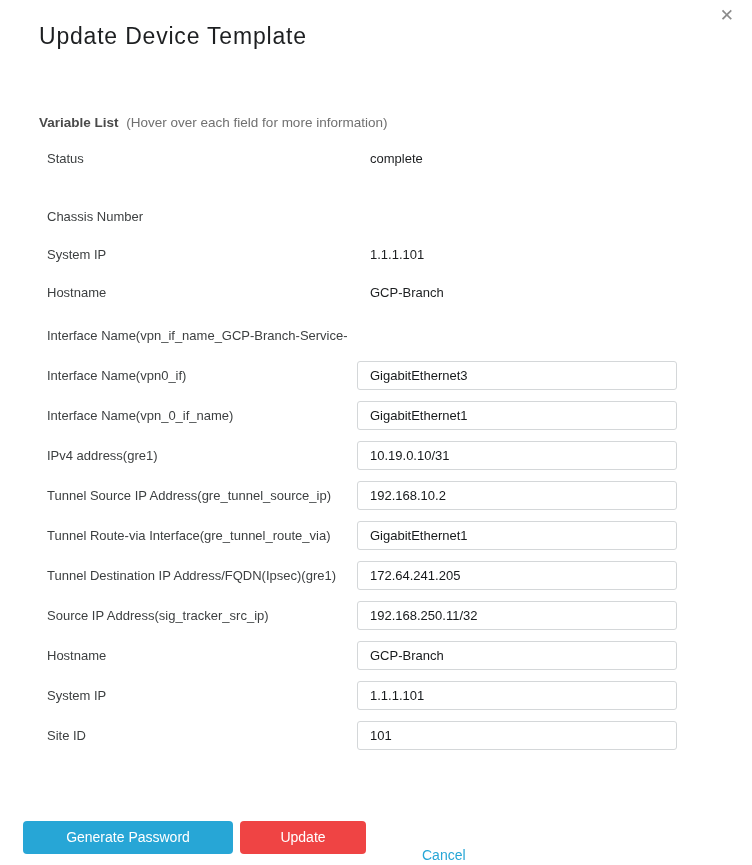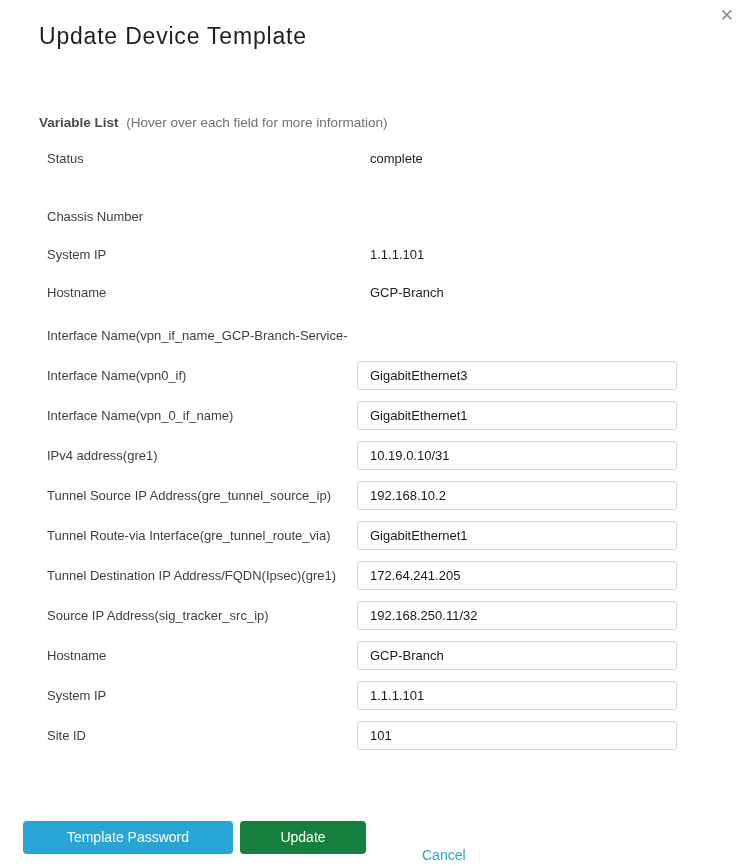--- a/index.html
+++ b/index.html
@@ -156,18 +156,18 @@
     <input class="txt" type="text" value="1.1.1.101" style="">
   </div>
 
   <div class="row input-row">
     <span class="lbl">Site ID</span>
     <input class="txt" type="text" value="101" style="">
   </div>
 </div>
 
   <div class="footer">
-    <button class="btn btn-generate" style="background: rgb(39, 166, 214);">Template Password</button>
-    <button class="btn btn-update" style="background: #15803d; margin-left: 7px;">Update</button>
+    <button class="btn btn-generate" style="background: rgb(39, 166, 214);">Generate Password</button>
+    <button class="btn btn-update" style="background: #ef4444; margin-left: 7px;">Update</button>
     <a class="cancel-link" style="color: rgb(39, 166, 214);">Cancel</a>
   </div>
 
 </div>
 
 </body></html>

